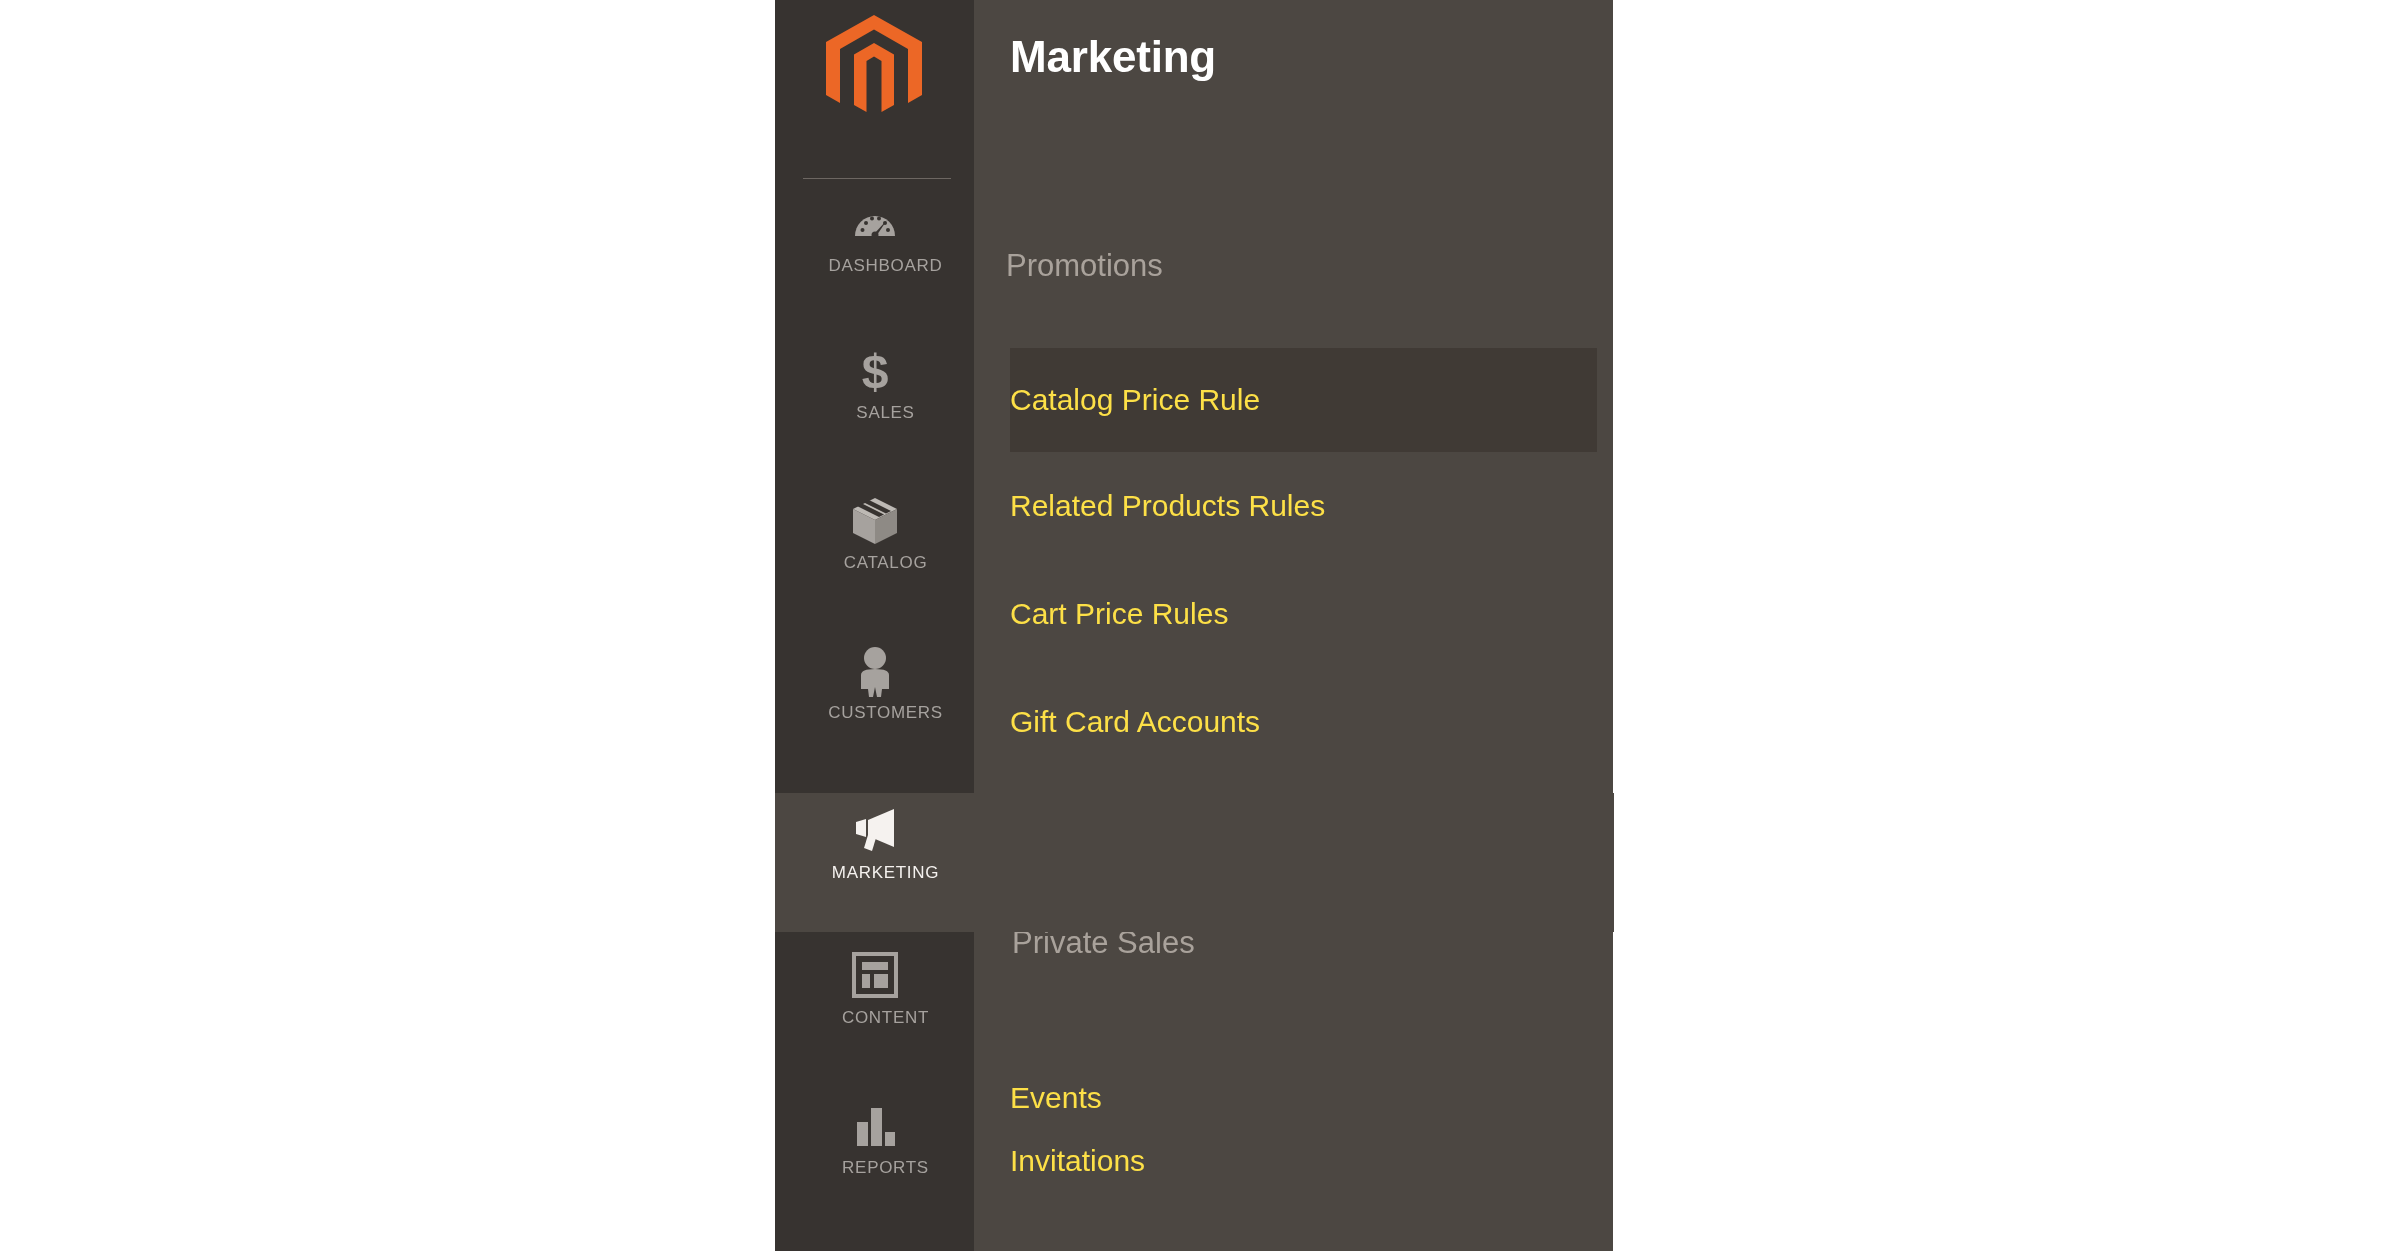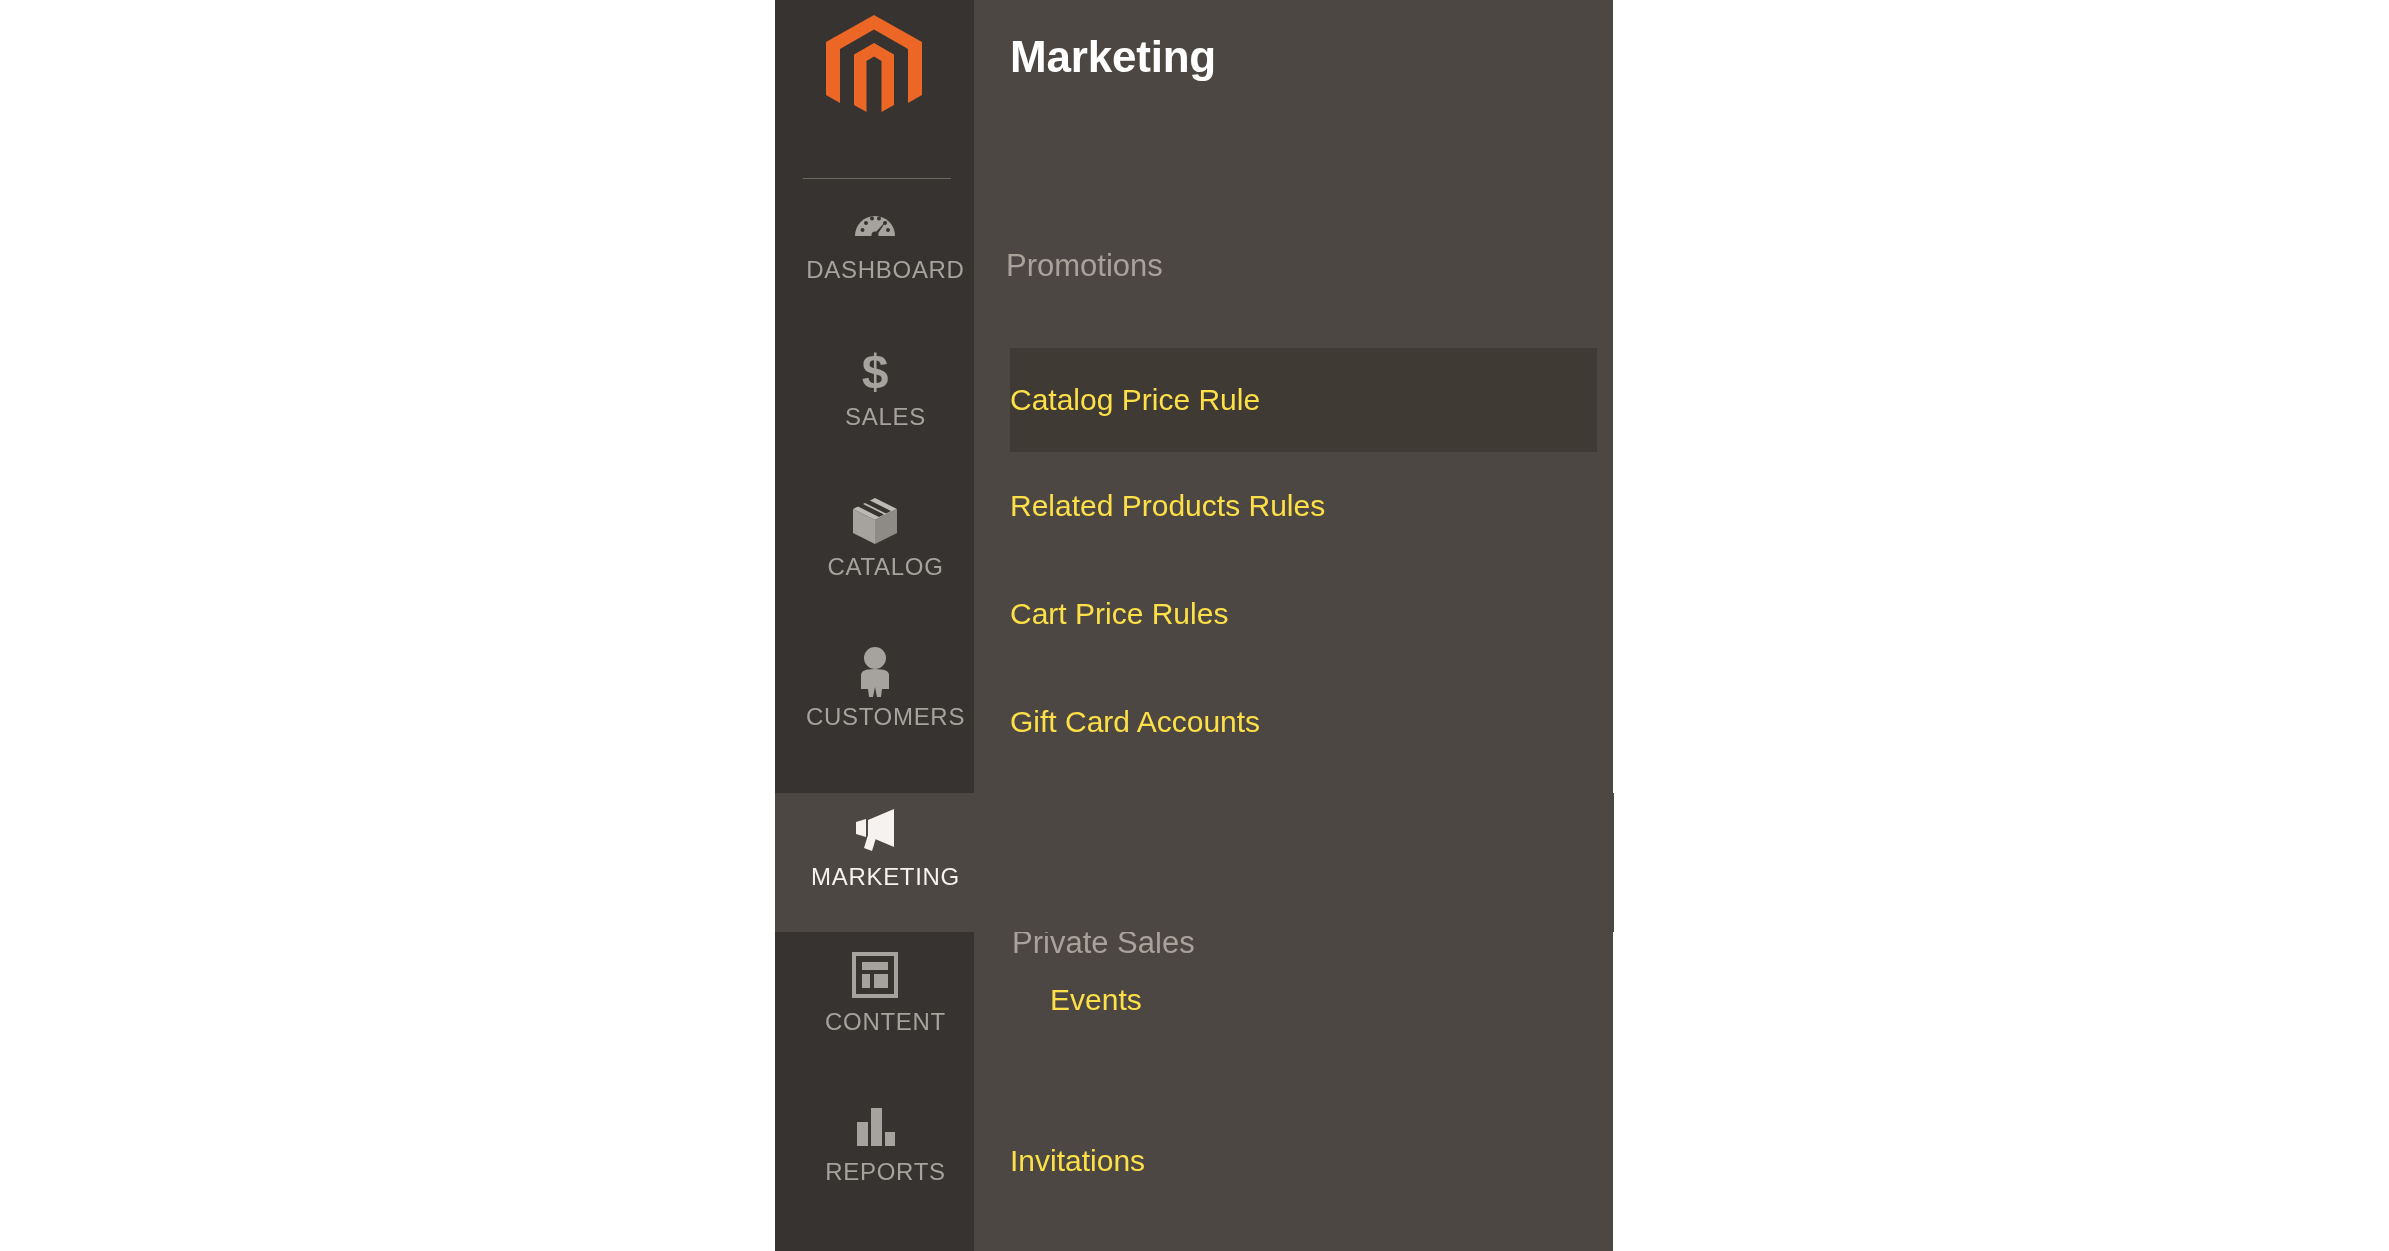--- a/index.html
+++ b/index.html
@@ -66,21 +66,21 @@
   }
   .nav-item .nav-icon {
     display: block;
     height: 52px;
     margin: 0 auto;
     position: relative;
   }
   .nav-item .nav-icon svg { display: block; margin: 0 auto; }
   .nav-label {
     display: block;
-    font-size: 24px;
+    font-size: 17px;
     letter-spacing: 0.7px;
     color: #a6a29e;
     margin-top: 6px;
     white-space: nowrap;
     margin-left: 22px;
   }
 
   .nav-item.active {
     width: 839px;
     background: #4c4742;
@@ -286,21 +286,21 @@
     <div class="sub-item" style="top:578px;">
       <span class="sub-label">Cart Price Rules</span>
     </div>
 
     <div class="sub-item" style="top:686px;">
       <span class="sub-label">Gift Card Accounts</span>
     </div>
 
     <div class="group-title" style="top:925px;margin-left:6px;">Private Sales</div>
 
-    <div class="sub-item" style="top:964px;padding-left:40px;">
+    <div class="sub-item" style="top:1062px;">
       <span class="sub-label">Events</span>
     </div>
 
     <div class="sub-item" style="top:1125px;">
       <span class="sub-label">Invitations</span>
     </div>
 
   </div>
 
 </div>

